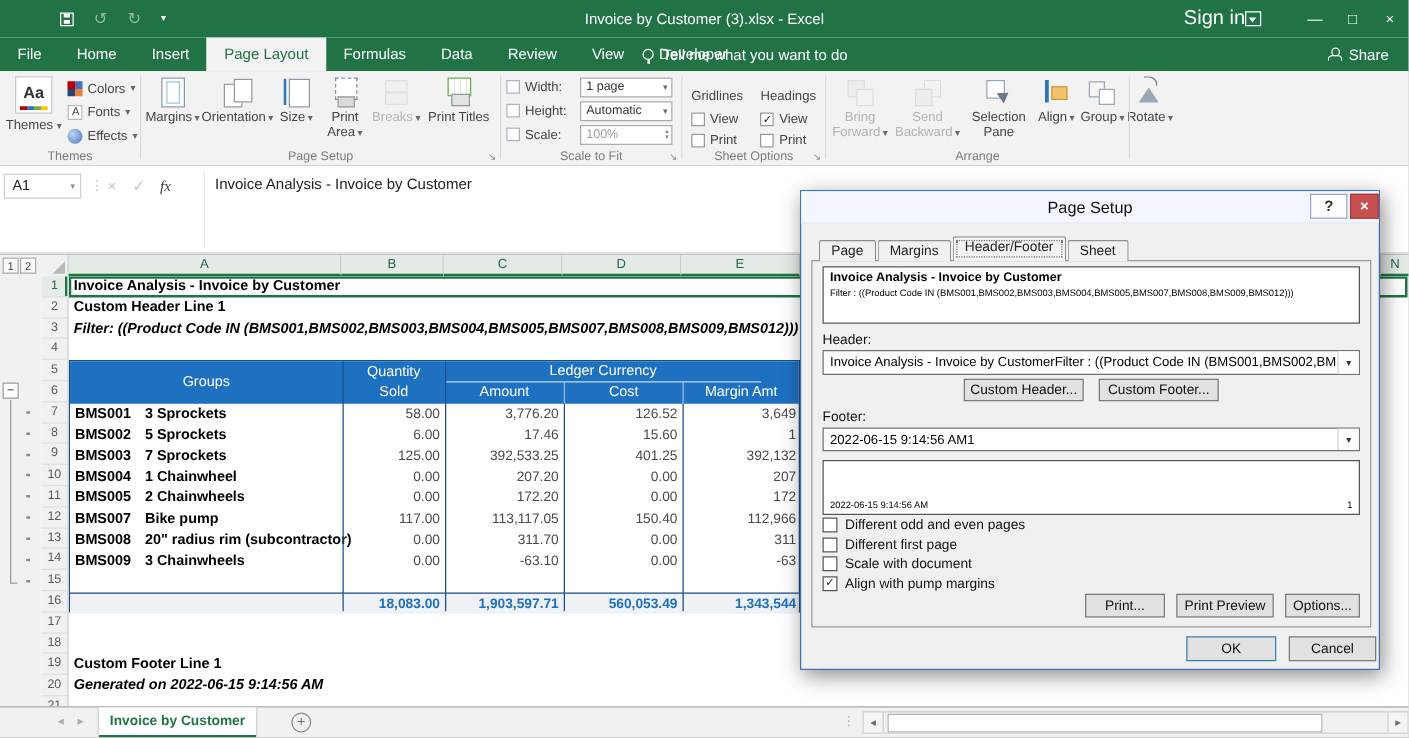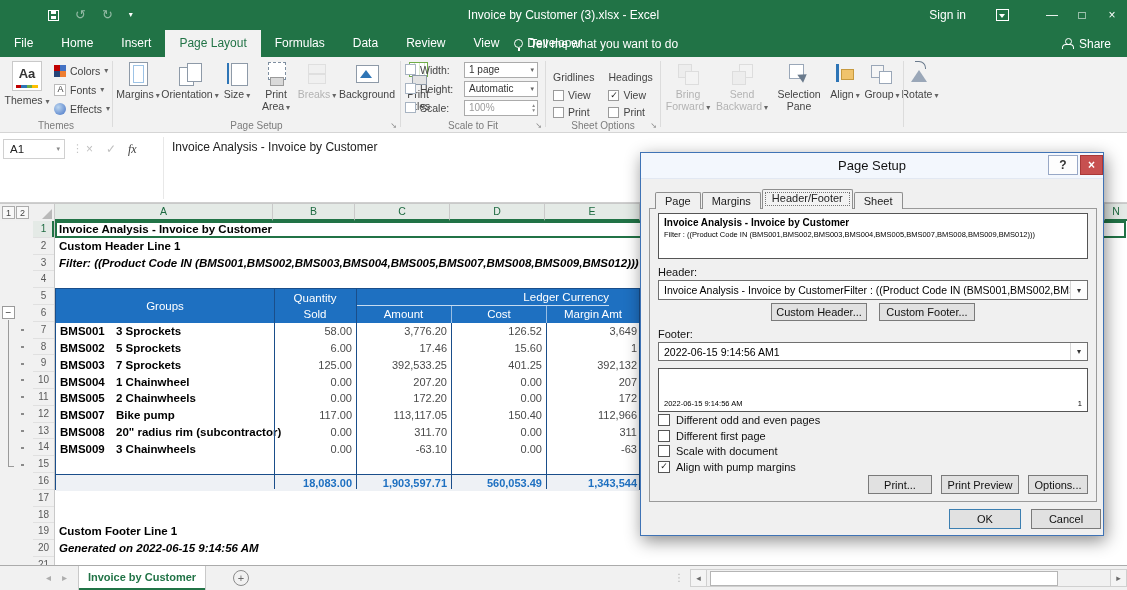--- a/index.html
+++ b/index.html
@@ -11,21 +11,21 @@
 
 .titlebar{position:absolute;left:0;top:0;width:1127px;height:30px;background:#217346;color:#fff}
 .qat{position:absolute;left:48px;top:0;height:30px;display:flex;align-items:center;gap:16px}
 .ic-save{width:11px;height:11px;border:1px solid #fff;position:relative;display:inline-block}
 .ic-save::before{content:'';position:absolute;top:0;left:2px;width:5px;height:3px;background:#fff}
 .ic-save::after{content:'';position:absolute;bottom:1px;left:2px;width:5px;height:3px;background:#fff}
 .qat-g{color:rgba(255,255,255,.5);font-size:13px;line-height:30px}
 .qat-c{color:#fff;font-size:8px;line-height:30px}
 .title{position:absolute;left:0;right:0;top:0;text-align:center;font-size:12px;line-height:30px;color:#fff}
 .tb-right{position:absolute;right:0;top:0;height:30px;display:flex;align-items:center;z-index:2}
-.signin{font-size:12px;margin-right:30px}
+.signin{font-size:16px;}
 .ic-ribopt{width:13px;height:12px;border:1px solid #fff;position:relative;margin-right:28px}
 .ic-ribopt::after{content:'';position:absolute;left:2px;top:4px;border:3px solid transparent;border-top:4px solid #fff}
 .winbtn{width:30px;text-align:center;font-size:12px;line-height:30px}
 
 
 .tabrow{position:absolute;left:0;top:30px;width:1127px;height:27px;background:#217346}
 .tabs{position:absolute;left:0;bottom:0;display:flex;height:27px}
 .rtab{padding:0 14px;font-size:12px;color:#fff;line-height:27px;white-space:nowrap}
 .rtab.active{background:#f2f2f2;color:#217346}
 .tellme{position:absolute;left:514px;bottom:0;height:27px;display:flex;align-items:center;gap:7px;color:#fff;font-size:12px}
@@ -169,21 +169,21 @@
 .cellline{position:absolute;left:4px;font-size:11.5px;line-height:16.8px;white-space:nowrap;color:#000}
 .r1{top:0}.r2{top:16.8px}.r3{top:33.6px}.r19{top:302.4px}.r20{top:319.2px}
 .bold{font-weight:bold}
 .ital{font-style:italic}
 .selbox{position:absolute;left:0;top:0;width:1071px;height:17px;border:2px solid #217346;pointer-events:none;z-index:5}
 .itable{position:absolute;left:0;top:67.2px;width:585px;height:202px;border:1px solid #1a4e8a}
 .thead{position:absolute;left:0;top:0;width:100%;height:34px;background:#1e70c1;color:#fff}
 .th-groups{position:absolute;left:0;top:0;width:218px;height:34px;line-height:34px;text-align:center;font-size:11.5px}
 .th-qty{position:absolute;left:218px;top:0;width:82px;height:34px;text-align:center;font-size:11.5px;padding-top:1px}
 .th-qty span{display:block;line-height:16px}
-.th-ledger{position:absolute;left:300px;top:0;width:253px;height:17px;line-height:16px;text-align:right;font-size:11.5px;border-bottom:1px solid rgba(255,255,255,.75)}
+.th-ledger{position:absolute;left:300px;top:0;width:253px;height:17px;line-height:16px;text-align:center;font-size:11.5px;border-bottom:1px solid rgba(255,255,255,.75)}
 .th-sub{position:absolute;top:17px;height:17px;line-height:17px;text-align:center;font-size:11.5px}
 .th-amount{left:300px;width:95px}
 .th-cost{left:395px;width:95px;border-left:1px solid rgba(255,255,255,.55)}
 .th-margin{left:490px;width:93px;border-left:1px solid rgba(255,255,255,.55)}
 .tbody{position:absolute;left:0;top:34px;width:100%}
 .trow{position:relative;height:16.8px}
 .tca{position:absolute;left:4px;top:0;white-space:nowrap;font-weight:bold;font-size:11.5px;line-height:16.8px;color:#000}
 .tca b{display:inline-block;min-width:56px}
 .tcn{position:absolute;top:0;text-align:right;font-size:11px;line-height:16.8px;color:#4a4a4a;white-space:nowrap}
 .cbq{left:219px;width:77px}
@@ -346,24 +346,20 @@
           <div class="colbtn">
             <span class="pic print-area-icon"></span>
             <span class="clabel"><span>Print Area</span><i class="car2 show">▾</i></span>
           </div>
 
           <div class="colbtn disabled">
             <span class="pic breaks-icon"></span>
             <span class="clabel"><span>Breaks</span><i class="car2 show">▾</i></span>
           </div>
 
-          <div class="colbtn">
-            <span class="pic background-icon"></span>
-            <span class="clabel"><span>Background</span></span>
-          </div>
 
           <div class="colbtn">
             <span class="pic print-titles-icon"></span>
             <span class="clabel"><span>Print Titles</span></span>
           </div>
         </div>
       <div class="glabel">Page Setup</div>
       <span class="launcher">↘</span>
     </div>
     <div class="vsep" style="left:400px"></div>
@@ -475,20 +471,21 @@
           <div class="colbtn">
             <span class="pic group-icon"></span>
             <span class="clabel"><span>Group</span><i class="car2 show">▾</i></span>
           </div>
 
           <div class="colbtn">
             <span class="pic rotate-icon"></span>
             <span class="clabel"><span>Rotate</span><i class="car2 show">▾</i></span>
           </div>
         </div>
+      <div class="glabel">Arrange</div>
     </div>
     <div class="vsep" style="left:903px"></div>
   </section>
 
   <section class="fbar">
     <div class="namebox">
       <span>A1</span>
       <i class="nbcar">▾</i>
     </div>
     <span class="fdots">⋮</span>

